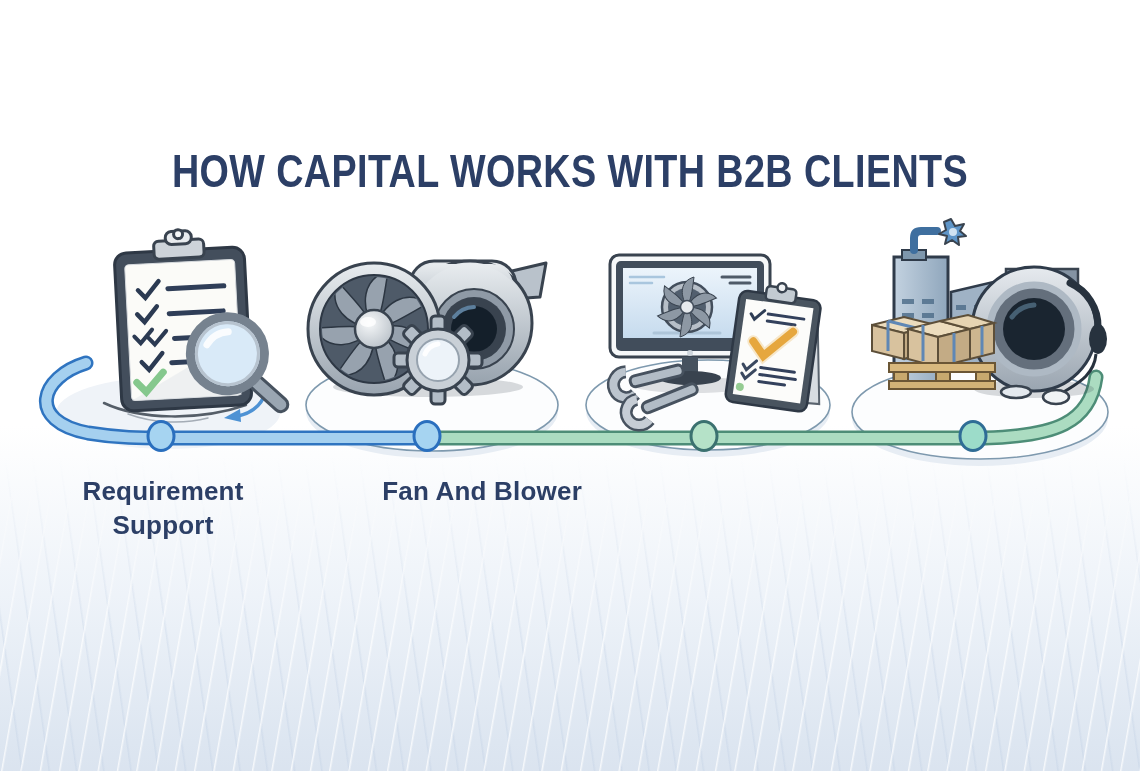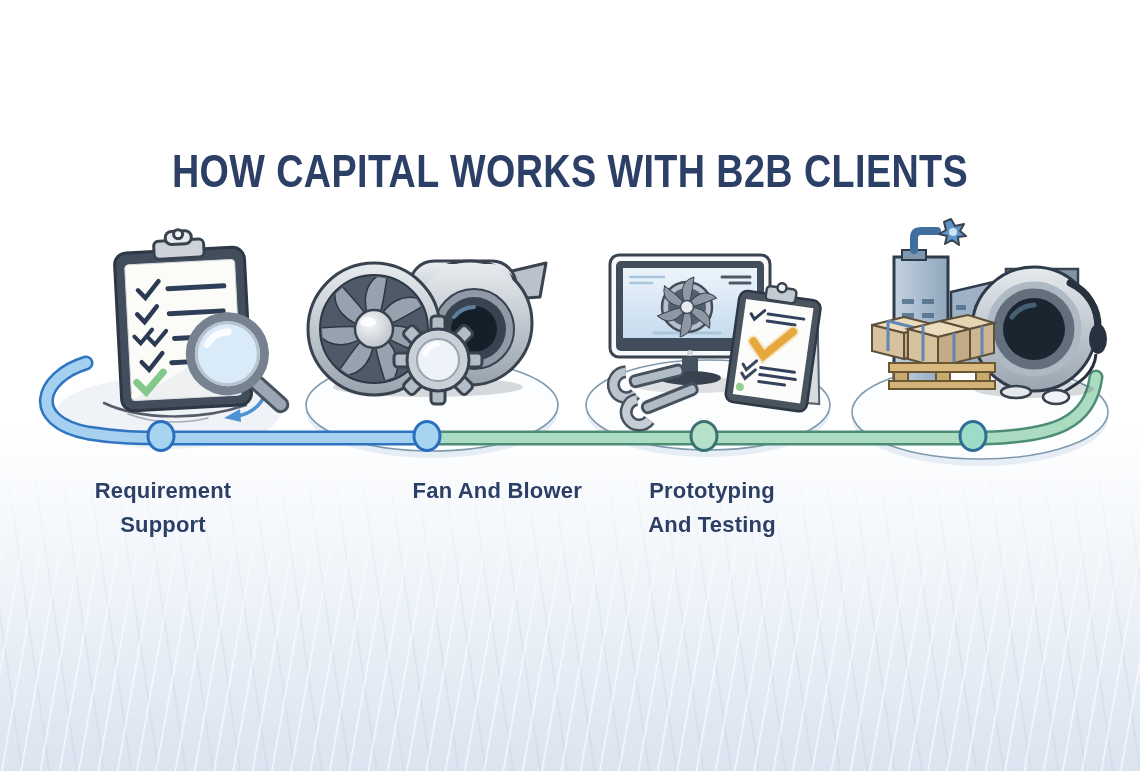--- a/index.html
+++ b/index.html
@@ -19,21 +19,21 @@
   }
   .bottom-strip{position:absolute;left:0;right:0;bottom:0;height:8px;
     background:linear-gradient(to bottom,#c9cbca,#e9eae8);}
   .title{
     position:absolute;top:88px;left:0;width:100%;text-align:center;
     font-size:46px;font-weight:800;letter-spacing:.5px;color:#2c3f66;
     transform:scaleX(.82);transform-origin:50% 50%;white-space:nowrap;
   }
   .step-label{
     position:absolute;top:449px;width:300px;margin-left:-150px;text-align:center;
-    font-size:22px;line-height:34px;font-weight:700;color:#2c3f66;letter-spacing:.2px;
+    font-size:26px;line-height:34px;font-weight:700;color:#2c3f66;letter-spacing:.2px;
   }
   .step-label.s1{left:163px;} .step-label.s2{left:432px;text-align:right;}
   .step-label.s3{left:712px;} .step-label.s4{left:982px;}
   .lay{position:absolute;}
   svg{display:block;overflow:visible;}
 </style>
 </head>
 <body>
 
 <div class="stage">
@@ -310,18 +310,17 @@
   <h1 class="title">HOW CAPITAL WORKS WITH B2B CLIENTS</h1>
 
   <div class="step-label s1">
     <span>Requirement</span><br>
     <span>Support</span>
   </div>
   <div class="step-label s2">
     <span>Fan And Blower</span><br>
   </div>
   <div class="step-label s3">
-    <span>Prototyping</span><br>
-    <span>And Testing</span>
+    <br>
   </div>
 
   <div class="bottom-strip"></div>
 </div>
 
 </body></html>

